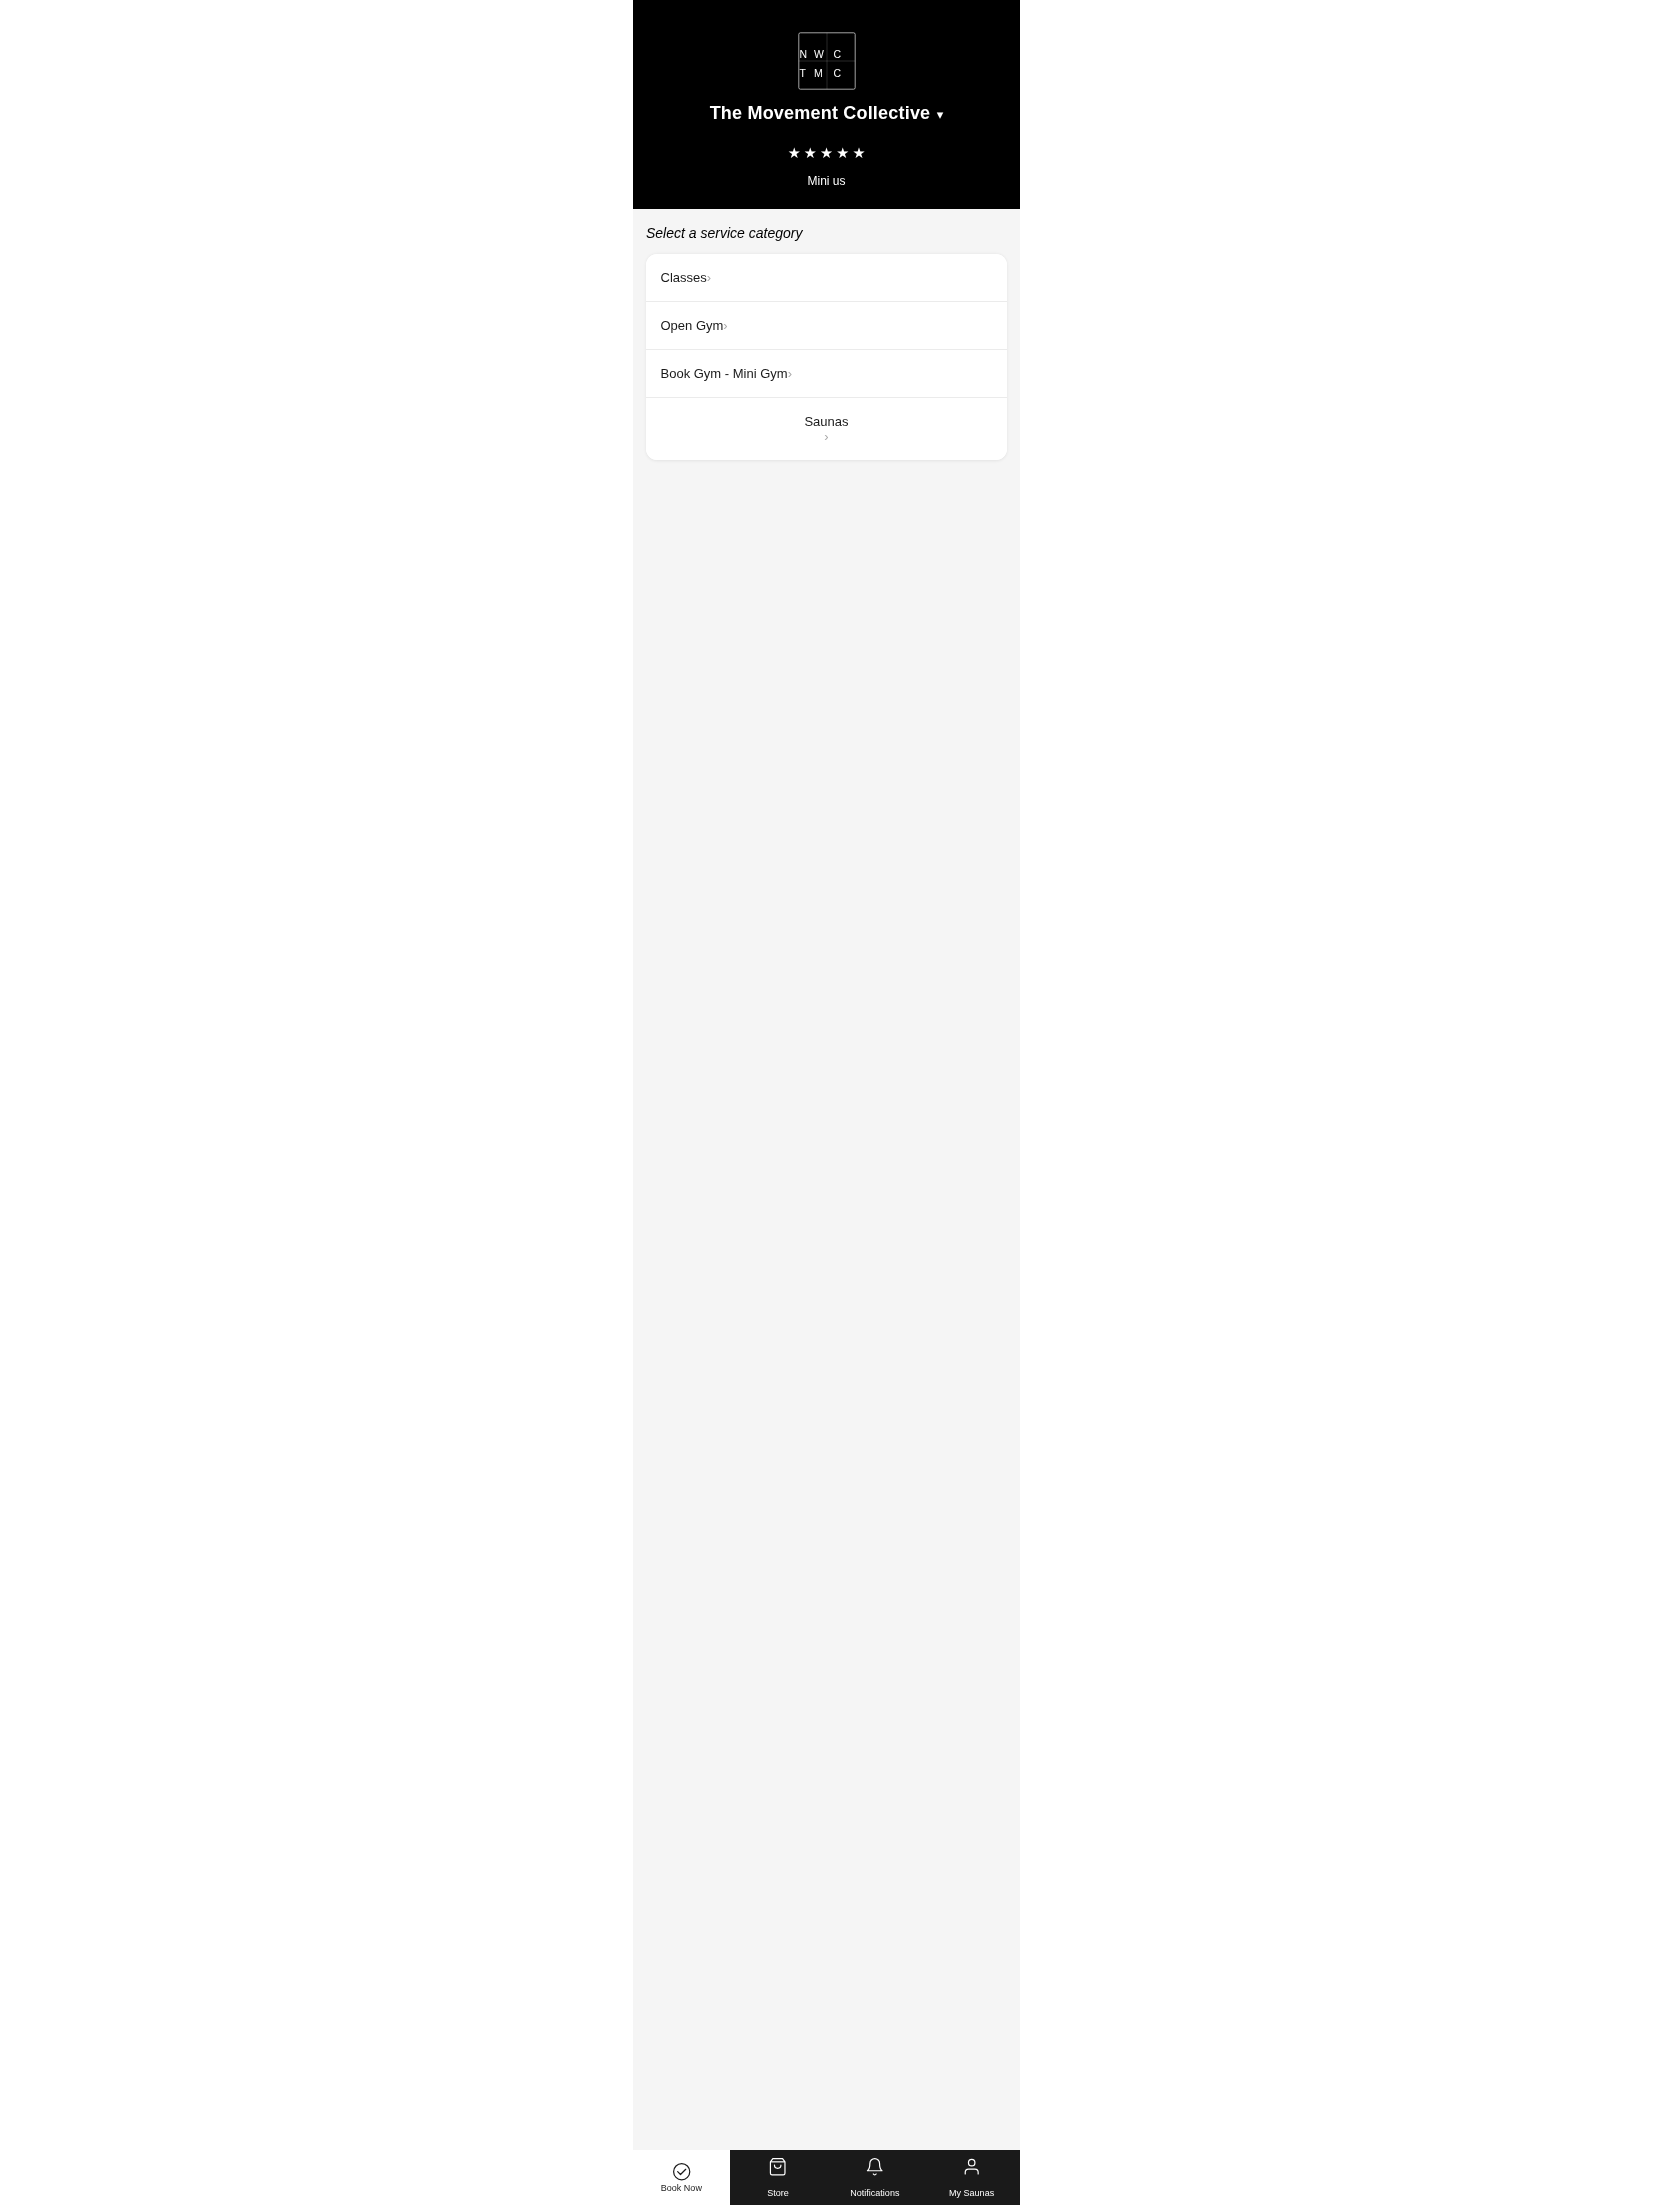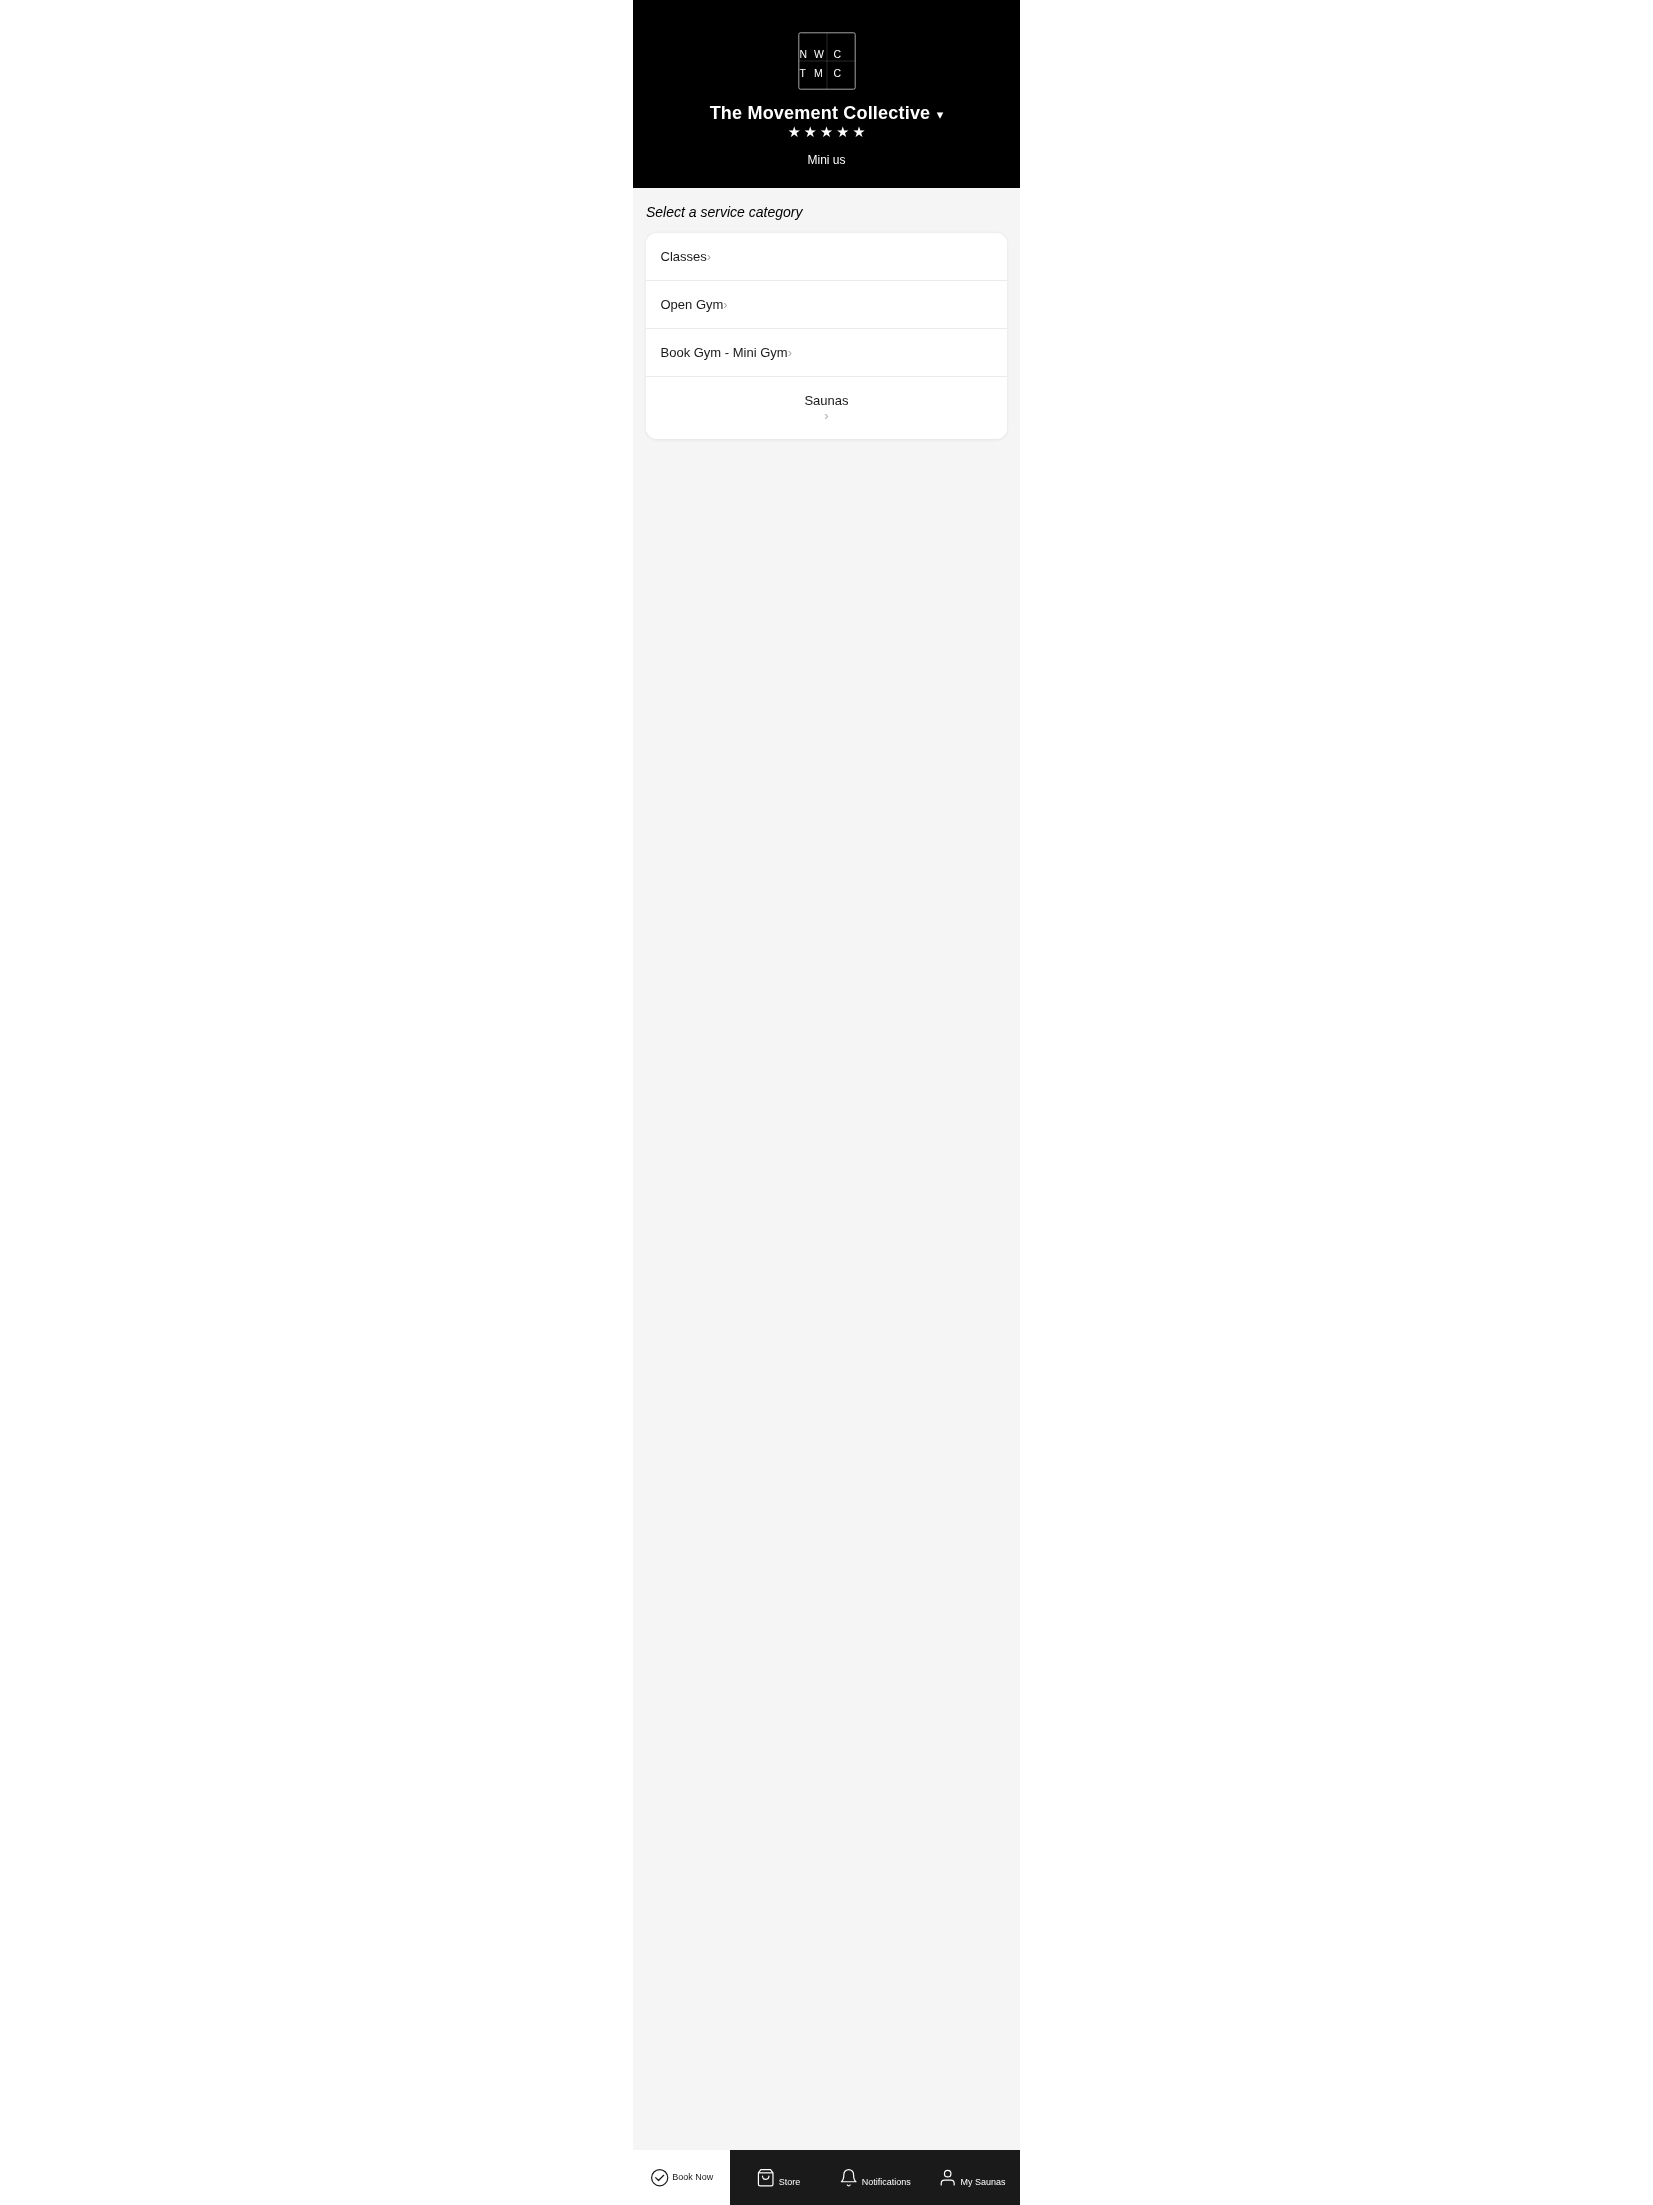--- a/index.html
+++ b/index.html
@@ -32,21 +32,21 @@
     .logo-svg {
       width: 58px;
       height: 58px;
       margin-bottom: 13px;
     }
 
     .brand-name-row {
       display: flex;
       align-items: center;
       gap: 6.5px;
-      margin-bottom: 0;
+      margin-bottom: 21px;
     }
 
     .brand-name {
       color: #ffffff;
       font-size: 18px;
       font-weight: 700;
       letter-spacing: 0.2px;
     }
 
     .chevron-down {
@@ -130,21 +130,21 @@
       display: flex;
       align-items: stretch;
       height: 55px;
       position: sticky;
       bottom: 0;
     }
 
     .nav-item {
       flex: 1;
       display: flex;
-      flex-direction: row;
+      flex-direction: column;
       align-items: center;
       justify-content: center;
       gap: 3.2px;
       cursor: pointer;
       padding: 6.5px 3.2px;
     }
 
     .nav-item-book {
       background: #ffffff;
       color: #1a1a1a;

